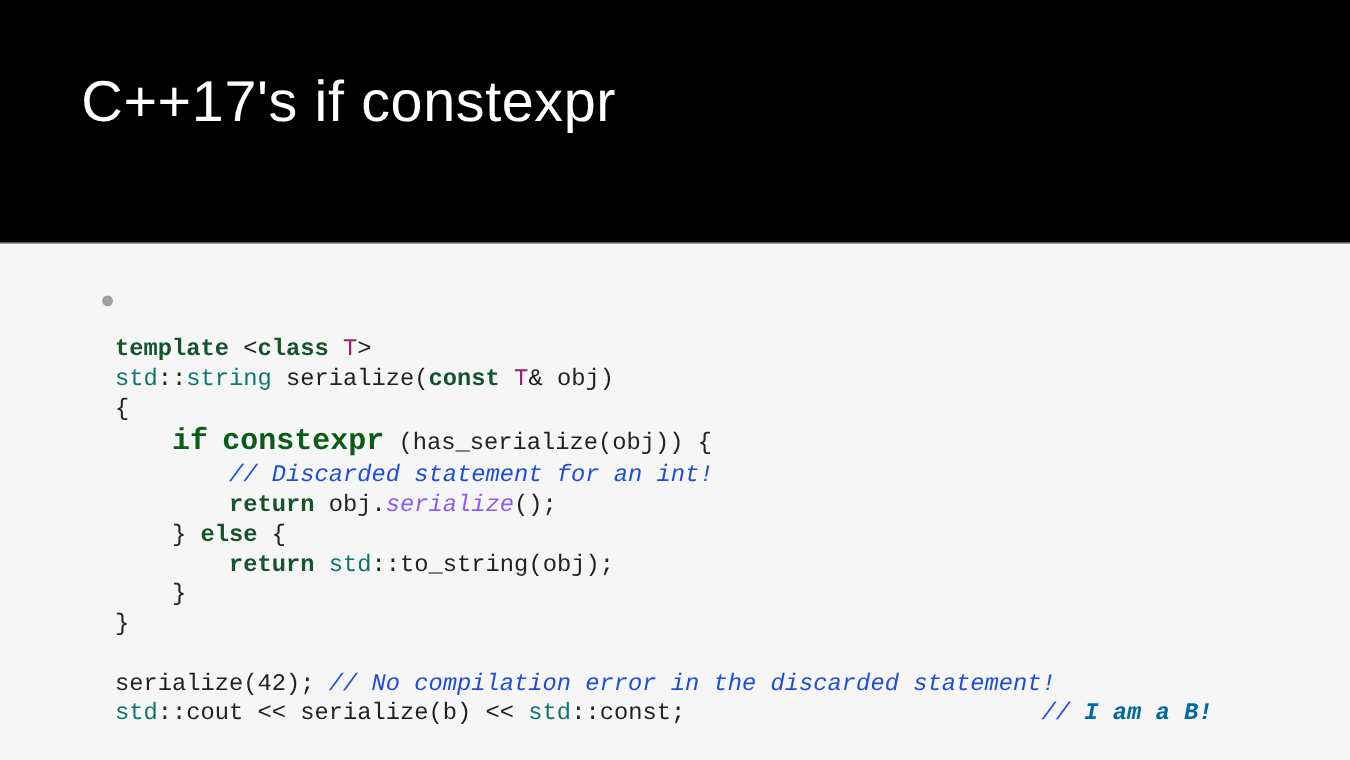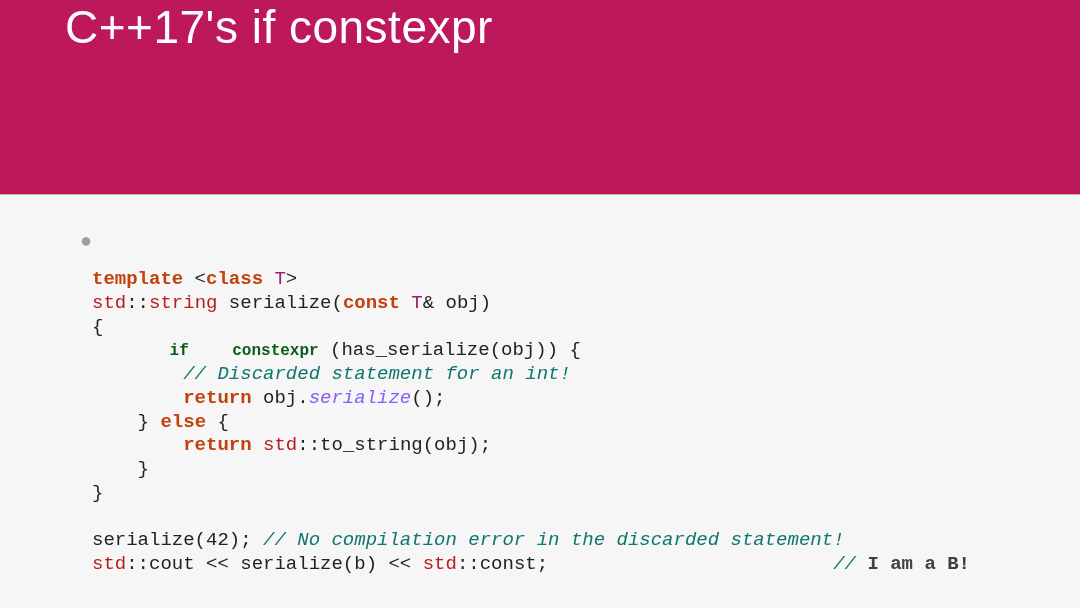--- a/index.html
+++ b/index.html
@@ -4,24 +4,24 @@
   <style>
     * { margin: 0; padding: 0; box-sizing: border-box; }
     body {
       width: 1080px;
       height: 608px;
       background: #f6f6f6;
       font-family: Arial, Helvetica, sans-serif;
       overflow: hidden;
     }
     .header {
-      background: #be185d;
+      background: #000000;
       height: 195px;
       display: flex;
-      align-items: flex-start;
+      align-items: center;
       padding: 0 0 32px 65px;
       border-bottom: 1px solid #bcbcbc;
     }
     .title {
       color: #fff;
       font-size: 46px;
       font-weight: 400;
       letter-spacing: 0.5px;
     }
     .content {
@@ -43,26 +43,26 @@
     }
     .bold-dark { font-weight: 700; color: #757575; }
     .code-block {
       font-family: "Courier New", Courier, monospace;
       font-size: 19px;
       line-height: 1.25;
       white-space: pre;
       margin-left: 12px;
       color: #222;
     }
-    .kw { color: #c2410c; font-weight: 700; }
-    .kw-bold { color: #0a5c18; font-weight: 800; font-size: 16px; margin-left: 32px; }
-    .type { color: #b91c1c; }
+    .kw { color: #14532d; font-weight: 700; }
+    .kw-bold { color: #0a5c18; font-weight: 800; font-size: 24px; }
+    .type { color: #0f766e; }
     .meth { color: #8b5cf6; font-style: italic; }
-    .comment { color: #0f766e; font-style: italic; }
-    .comment-bold { color: #404040; font-weight: 700; }
+    .comment { color: #1d4ed8; font-style: italic; }
+    .comment-bold { color: #0369a1; font-style: italic; font-weight: 700; }
     .tparam { color: #9a1f6e; }
   </style>
 </head>
 <body>
 
 <div class="header">
   <h1 class="title">C++17's if constexpr</h1>
 </div>
 
 <div class="content">

